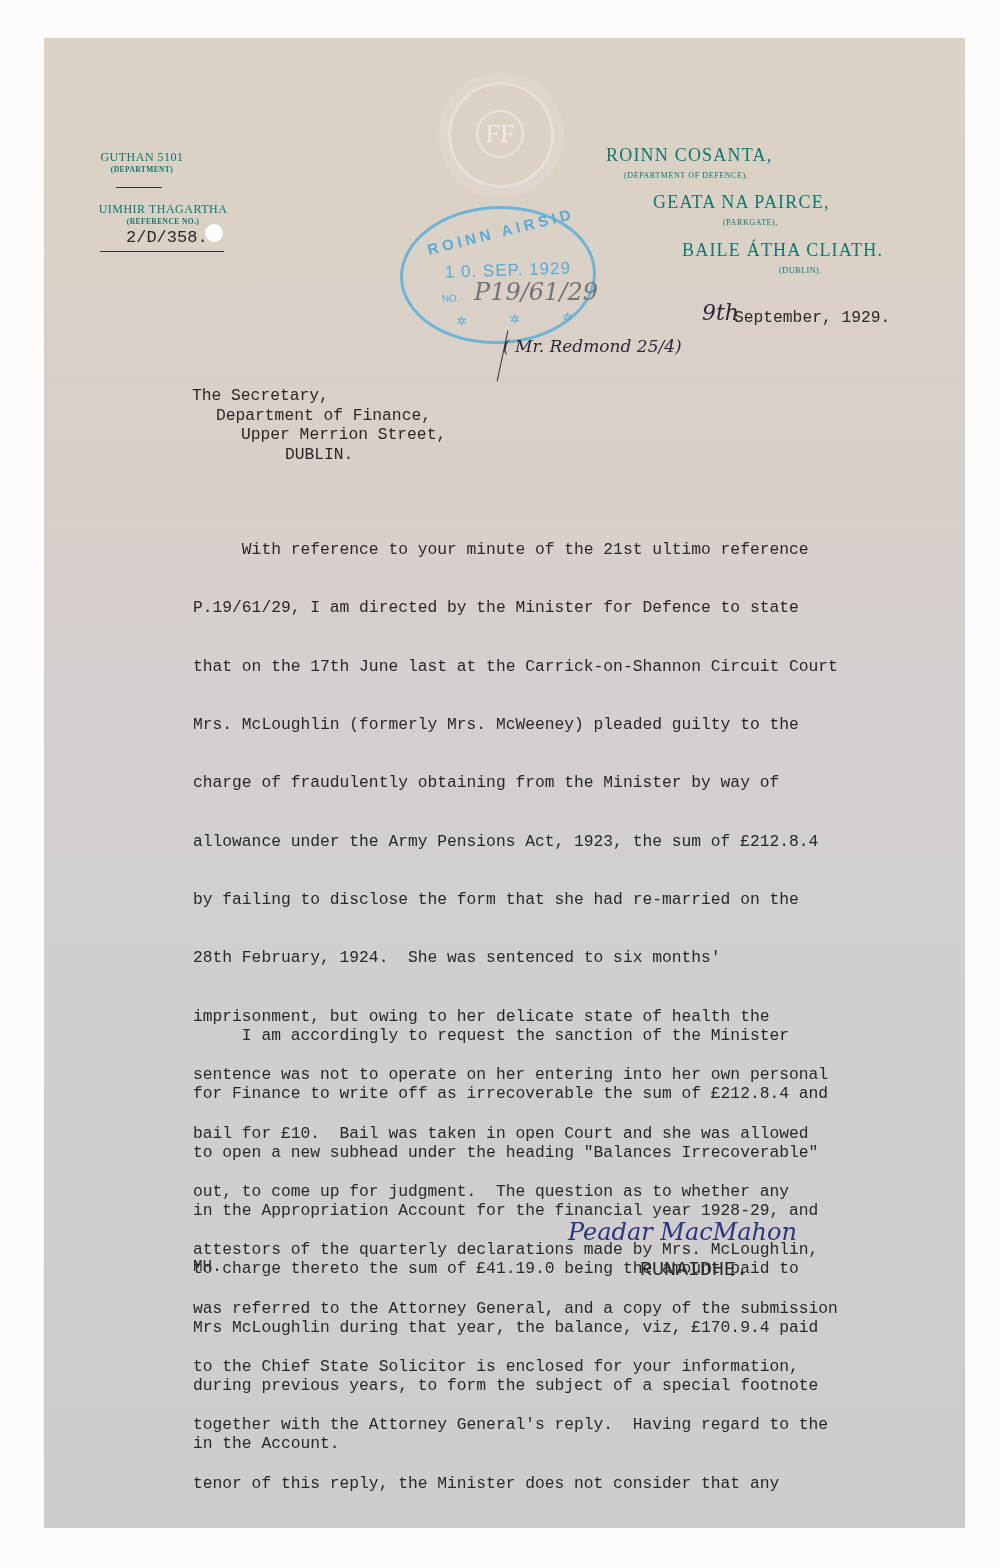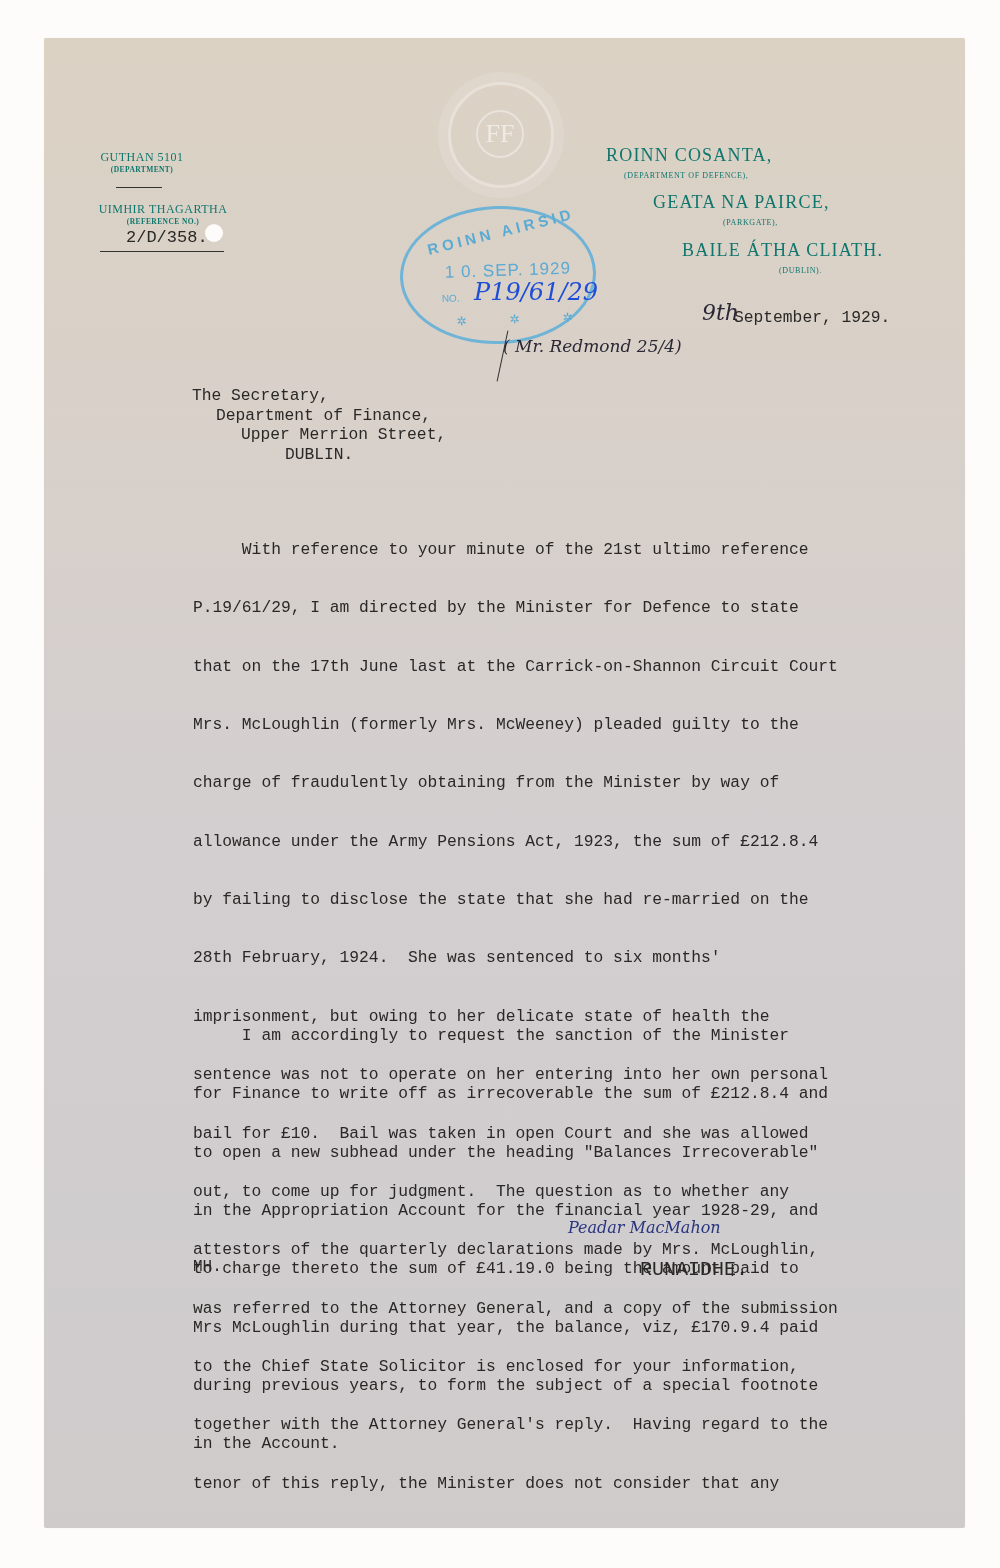--- a/index.html
+++ b/index.html
@@ -29,21 +29,21 @@
     .stamp {
       position:absolute; left:400px; top:206px; width:190px; height:132px; border-radius:50%;
       border:3px solid #6fb3d6; color:#5aaad4; transform:rotate(-2deg);
     }
     .stamp-top { position:absolute; left:24px; top:14px; font-family:"Liberation Sans", sans-serif; font-size:15px; font-weight:bold; letter-spacing:4px; transform:rotate(-12deg); }
     .stamp-date { position:absolute; left:42px; top:52px; font-family:"Liberation Sans", sans-serif; font-size:17px; letter-spacing:1px; }
     .stamp-no { position:absolute; left:38px; top:82px; font-family:"Liberation Sans", sans-serif; font-size:10px; }
     .stamp-stars { position:absolute; left:52px; top:104px; font-size:12px; letter-spacing:20px; }
     .hand { font-family:"DejaVu Serif", serif; font-style:italic; color:#2b2836; }
     .body-text { font-size:16.3px; line-height:19.45px; white-space:pre; }
-    .sig { font-family:"DejaVu Serif", serif; font-style:italic; color:#2a3580; font-size:16px; }
+    .sig { font-family:"DejaVu Serif", serif; font-style:italic; color:#2a3580; font-size:24px; }
     .hole { position:absolute; left:205px; top:224px; width:18px; height:18px; border-radius:50%; background:#fdfcfb; }
   </style>
 </head>
 <body>
 
 <div class="paper"></div>
 <div class="hole"></div>
 
 <div class="crest">
   <div class="crest-inner">FF</div>
@@ -67,42 +67,42 @@
 <div class="abs serif lh-right-sub" style="left:723px; top:218px;">(PARKGATE),</div>
 <div class="abs serif lh-right" style="left:682px; top:240px;">BAILE ÁTHA CLIATH.</div>
 <div class="abs serif lh-right-sub" style="left:747px; top:266px;margin-left:32px;">(DUBLIN).</div>
 
 <div class="stamp">
   <div class="stamp-top">ROINN AIRSID</div>
   <div class="stamp-date">1 0. SEP. 1929</div>
   <div class="stamp-no">NO.</div>
   <div class="stamp-stars">✲ ✲ ✲</div>
 </div>
-<div class="abs hand" style="left:474px; top:278px; font-size:24px; color:#1d4ed8;">P19/61/29</div>
+<div class="abs hand" style="left:474px; top:278px; font-size:24px; color:#737373;">P19/61/29</div>
 <div class="abs hand" style="left:503px; top:336px; font-size:17px;font-style:italic;">( Mr. Redmond 25/4)</div>
 <div class="abs" style="left:502px; top:330px; width:1px; height:52px; background:#333; transform:rotate(12deg);"></div>
 
 <div class="abs hand" style="left:702px; top:300px; font-size:22px;">9th</div>
 <div class="abs mono" style="left:734px; top:308px; font-size:16.3px;">September, 1929.</div>
 
 <div class="abs mono" style="left:192px; top:386px; font-size:16.3px; line-height:19.5px;">
   <div>The Secretary,</div>
   <div style="padding-left:24px;">Department of Finance,</div>
   <div style="padding-left:49px;">Upper Merrion Street,</div>
   <div style="padding-left:93px;">DUBLIN.</div>
 </div>
 
 <div class="abs mono body-text" style="left:193px; top:501px;">
   <div>     With reference to your minute of the 21st ultimo reference</div>
   <div>P.19/61/29, I am directed by the Minister for Defence to state</div>
   <div>that on the 17th June last at the Carrick-on-Shannon Circuit Court</div>
   <div>Mrs. McLoughlin (formerly Mrs. McWeeney) pleaded guilty to the</div>
   <div>charge of fraudulently obtaining from the Minister by way of</div>
   <div>allowance under the Army Pensions Act, 1923, the sum of £212.8.4</div>
-  <div>by failing to disclose the state that she had re-married on the</div>
+  <div>by failing to disclose the form that she had re-married on the</div>
   <div>28th February, 1924.  She was sentenced to six months'</div>
   <div>imprisonment, but owing to her delicate state of health the</div>
   <div>sentence was not to operate on her entering into her own personal</div>
   <div>bail for £10.  Bail was taken in open Court and she was allowed</div>
   <div>out, to come up for judgment.  The question as to whether any</div>
   <div>attestors of the quarterly declarations made by Mrs. McLoughlin,</div>
   <div>was referred to the Attorney General, and a copy of the submission</div>
   <div>to the Chief State Solicitor is enclosed for your information,</div>
   <div>together with the Attorney General's reply.  Having regard to the</div>
   <div>tenor of this reply, the Minister does not consider that any</div>

